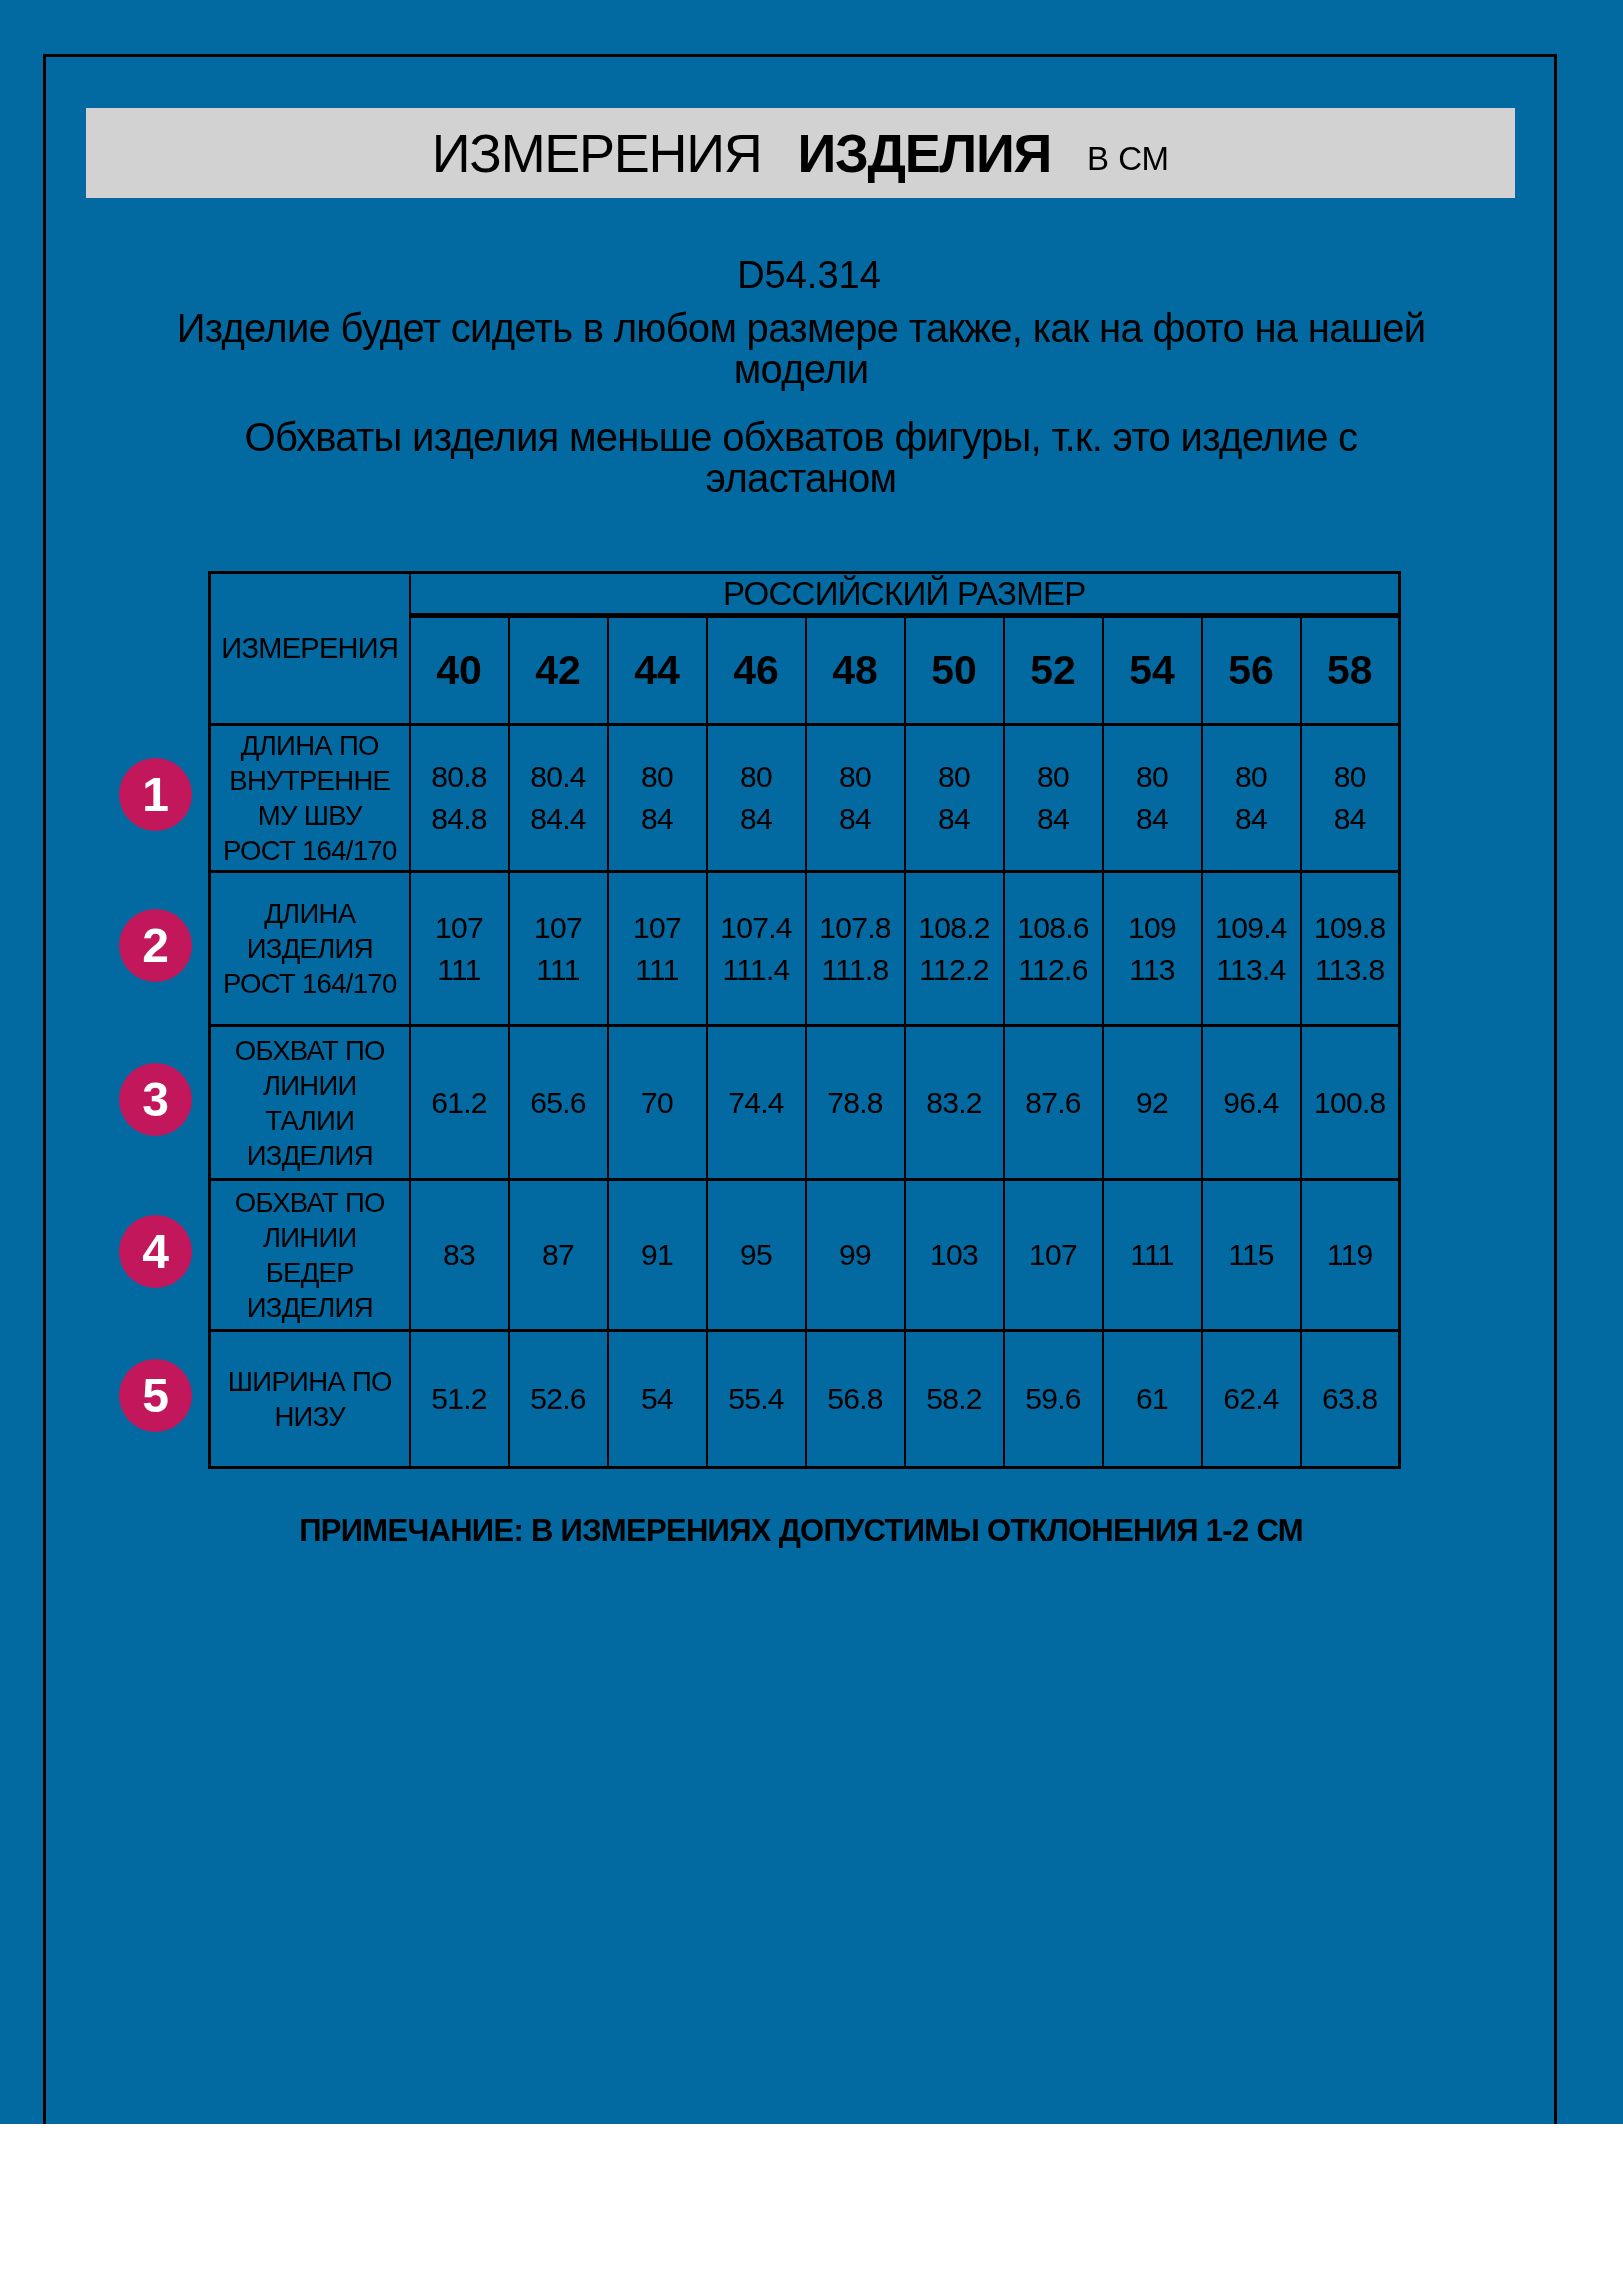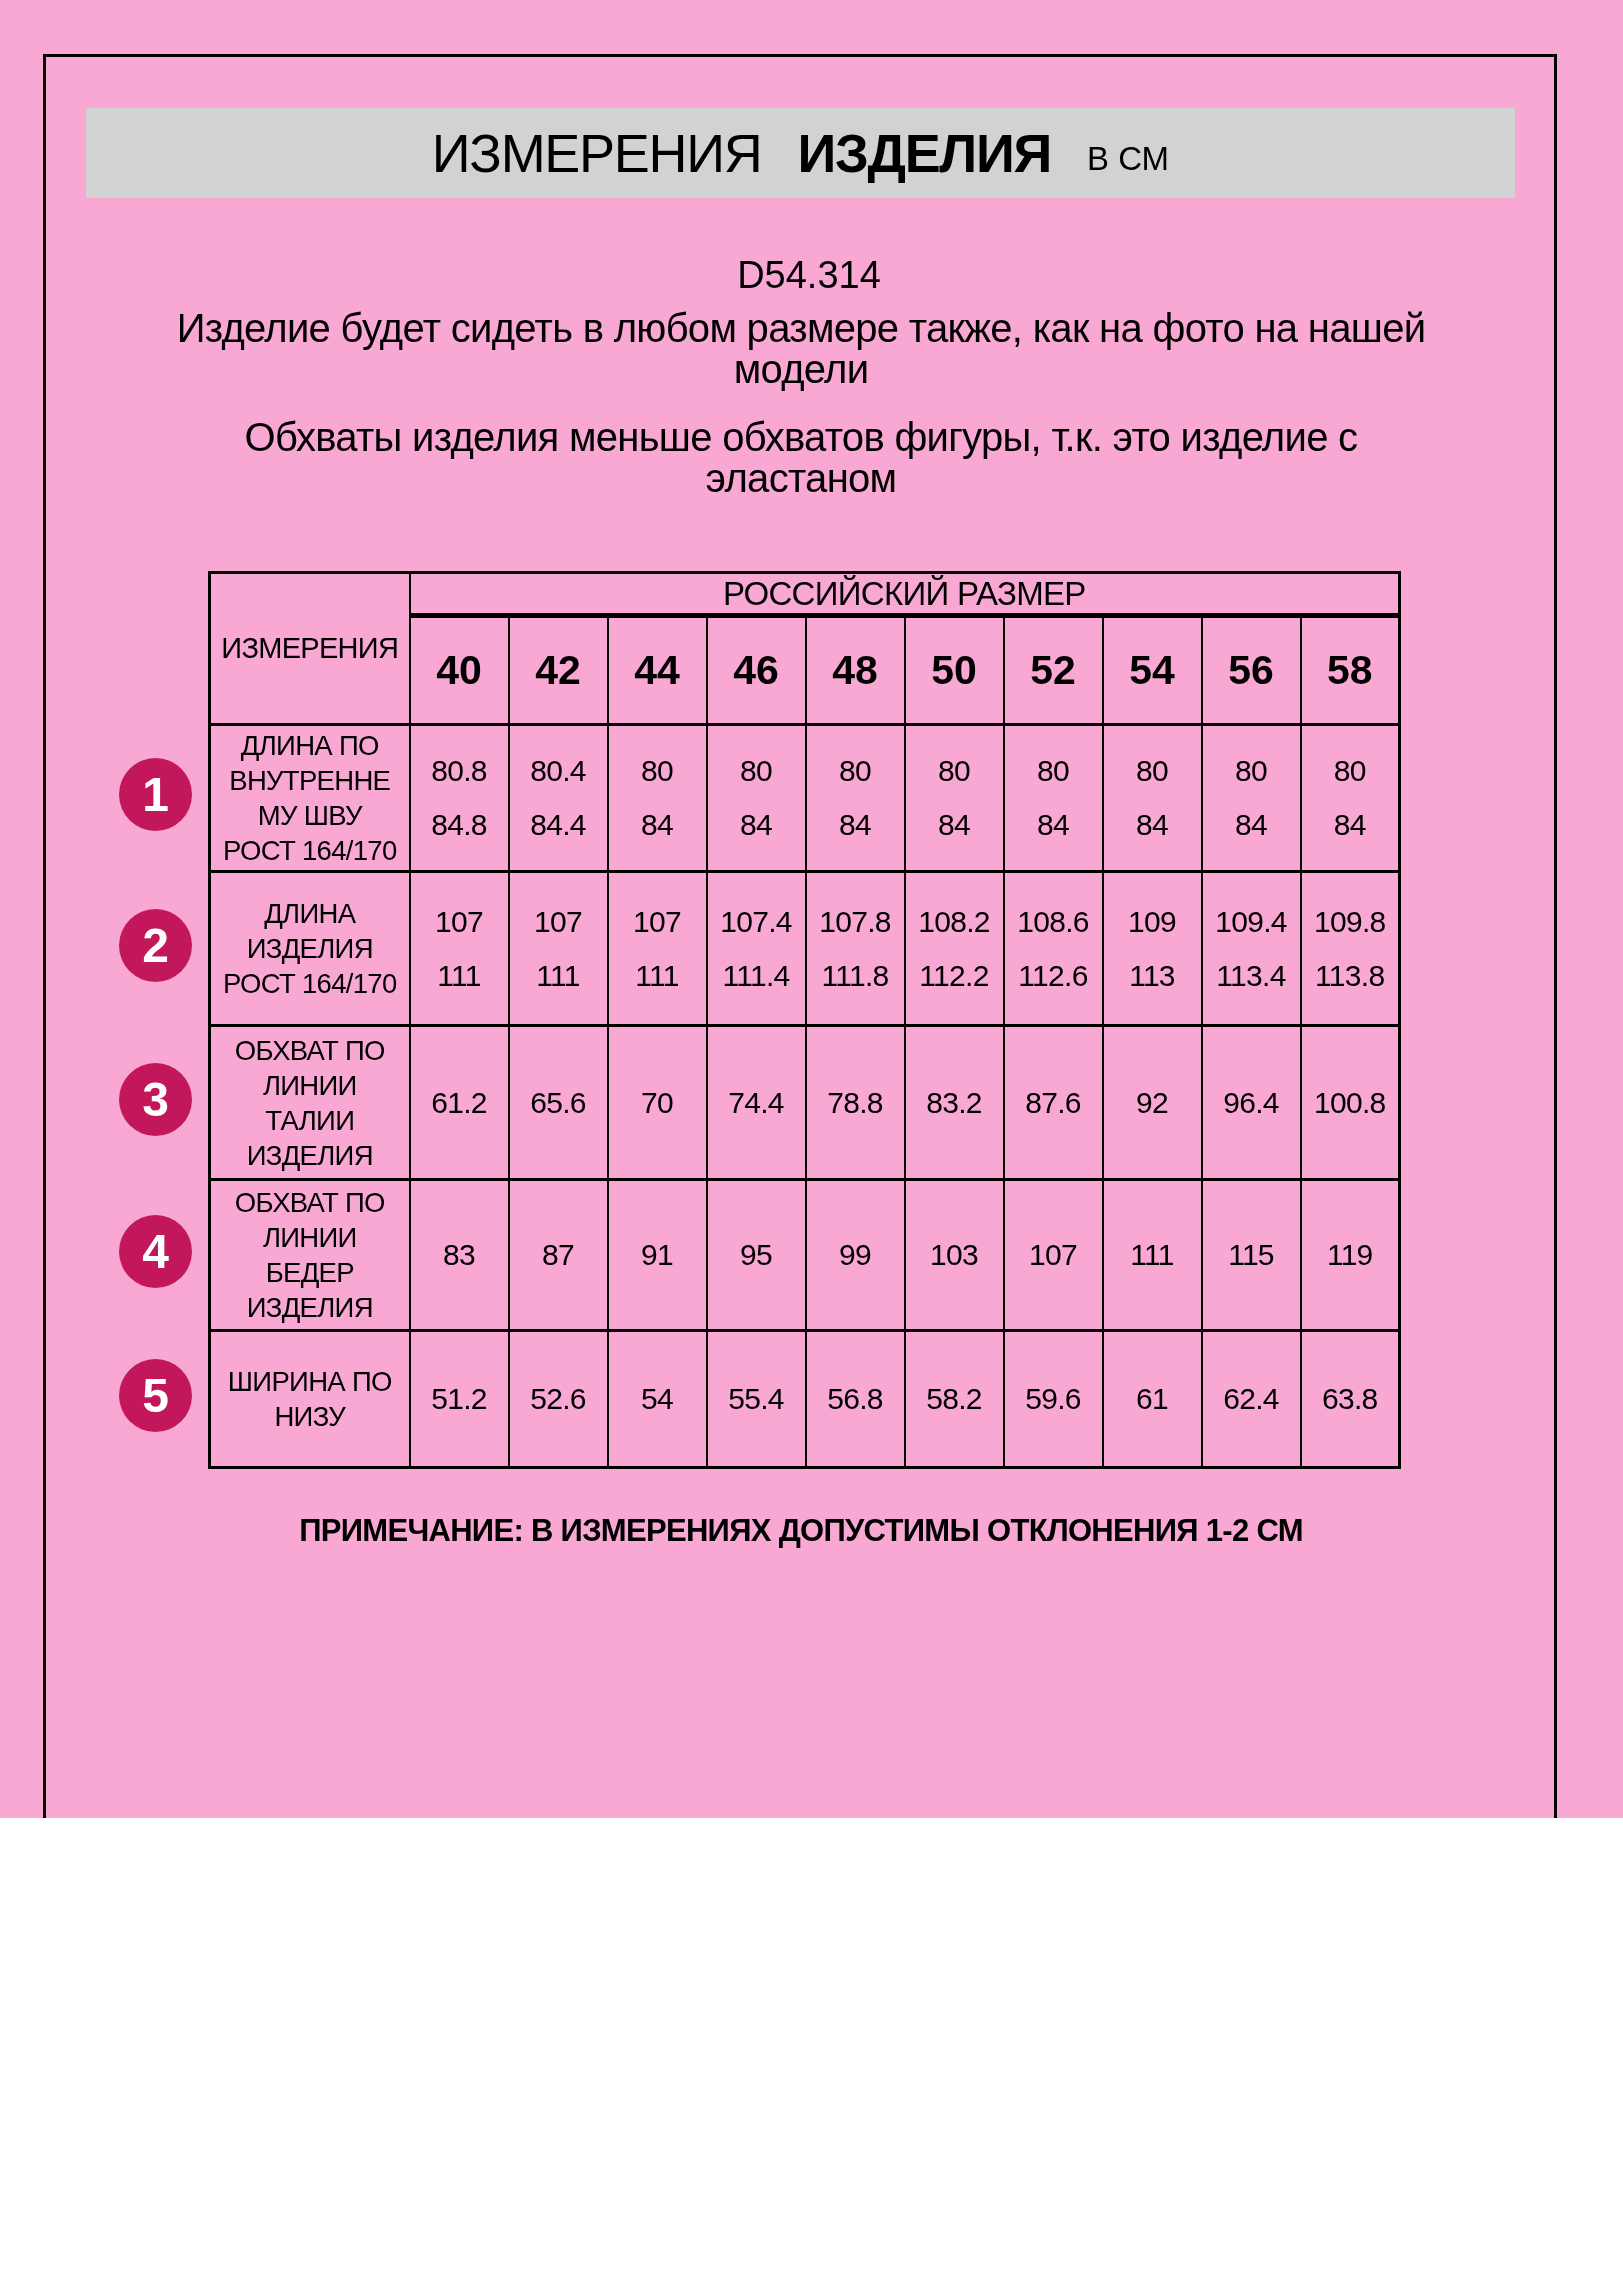--- a/index.html
+++ b/index.html
@@ -1,16 +1,16 @@
 <!DOCTYPE html>
 <html style="font-size:10.5px"><head>
 <meta charset="utf-8">
 <style>
   html,body{margin:0;padding:0;background:#ffffff;}
-  .page{position:relative;width:1623px;height:1818px;background:#f9a8d4;
+  .page{position:relative;width:1623px;height:2124px;background:#0369a1;
         font-family:"Liberation Sans", sans-serif;color:#000;overflow:hidden;}
   .frame{position:absolute;left:43px;top:54px;width:1508px;height:2155px;
          border:3.9px solid #000;}
   .title-bar{position:absolute;left:86px;top:108px;width:1429px;height:90px;
              background:#D2D2D2;display:flex;align-items:center;justify-content:center;gap:36px;}
   .t1{font-size:54px;font-weight:normal;letter-spacing:-1.3px;}
   .t2{font-size:54px;font-weight:bold;letter-spacing:-1.3px;}
   .t3{font-size:33px;font-weight:normal;margin-top:11.8px;}
   .code{position:absolute;left:8px;top:254px;width:1602px;text-align:center;
         font-size:38px;font-weight:normal;}
@@ -20,21 +20,21 @@
   .p2{top:417px;}
   table.meas{position:absolute;left:208px;top:571px;border-collapse:collapse;
              table-layout:fixed;border:3.9px solid #000;}
   td{border-left:2.6px solid #000;border-right:2.6px solid #000;
      border-top:3.9px solid #000;border-bottom:3.9px solid #000;
      text-align:center;vertical-align:middle;padding:0 3.9px;overflow:hidden;}
   td.corner{font-size:29px;letter-spacing:-0.7px;}
   td.sizehdr{font-size:33px;border-bottom:5.2px solid #000;letter-spacing:-0.7px;}
   td.size{font-size:41px;font-weight:bold;}
   td.rlabel{font-size:27.5px;line-height:35px;white-space:pre-line;letter-spacing:-0.7px;}
-  td.val{font-size:30px;line-height:54px;white-space:pre-line;letter-spacing:-0.7px;}
+  td.val{font-size:30px;line-height:42px;white-space:pre-line;letter-spacing:-0.7px;}
   .badge{position:absolute;left:119px;width:73px;height:73px;border-radius:50%;
          background:#C2185B;color:#fff;display:flex;align-items:center;justify-content:center;
          font-size:48px;font-weight:bold;}
   .note{position:absolute;left:0;top:1513px;width:1602px;text-align:center;
         font-size:31px;font-weight:bold;letter-spacing:-0.7px;}
 </style>
 </head>
 <body>
 
 <div class="page">

